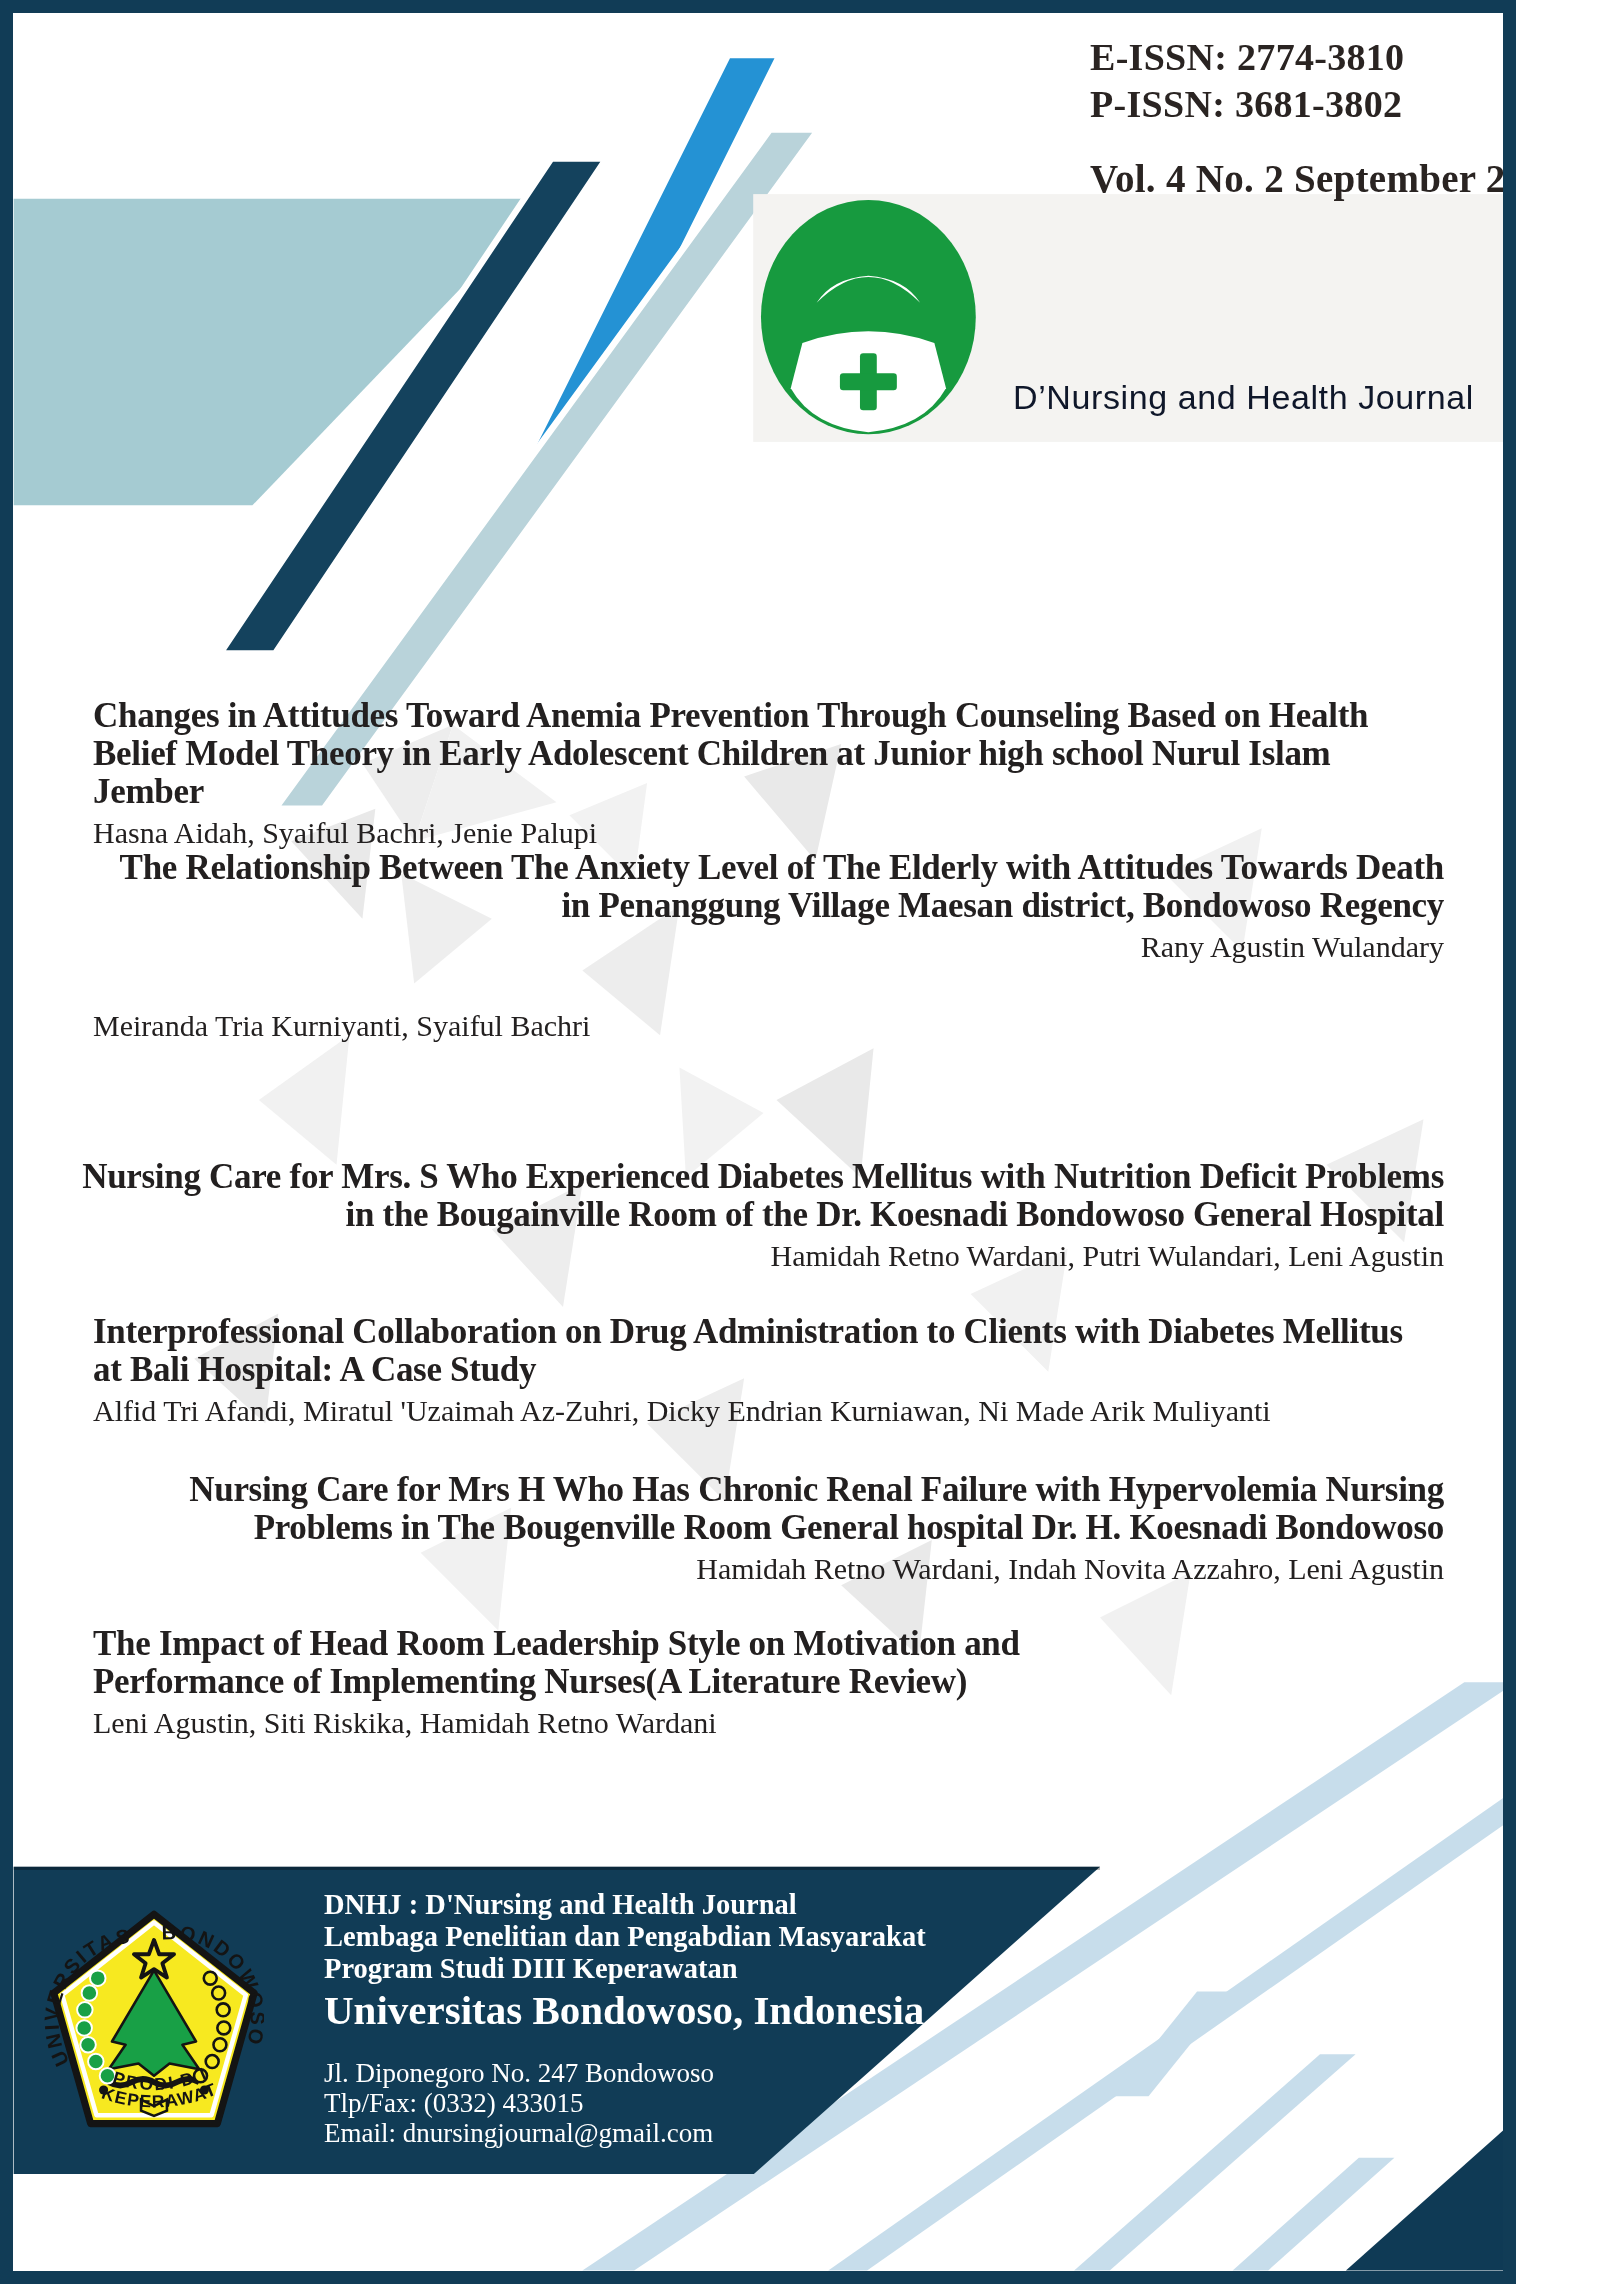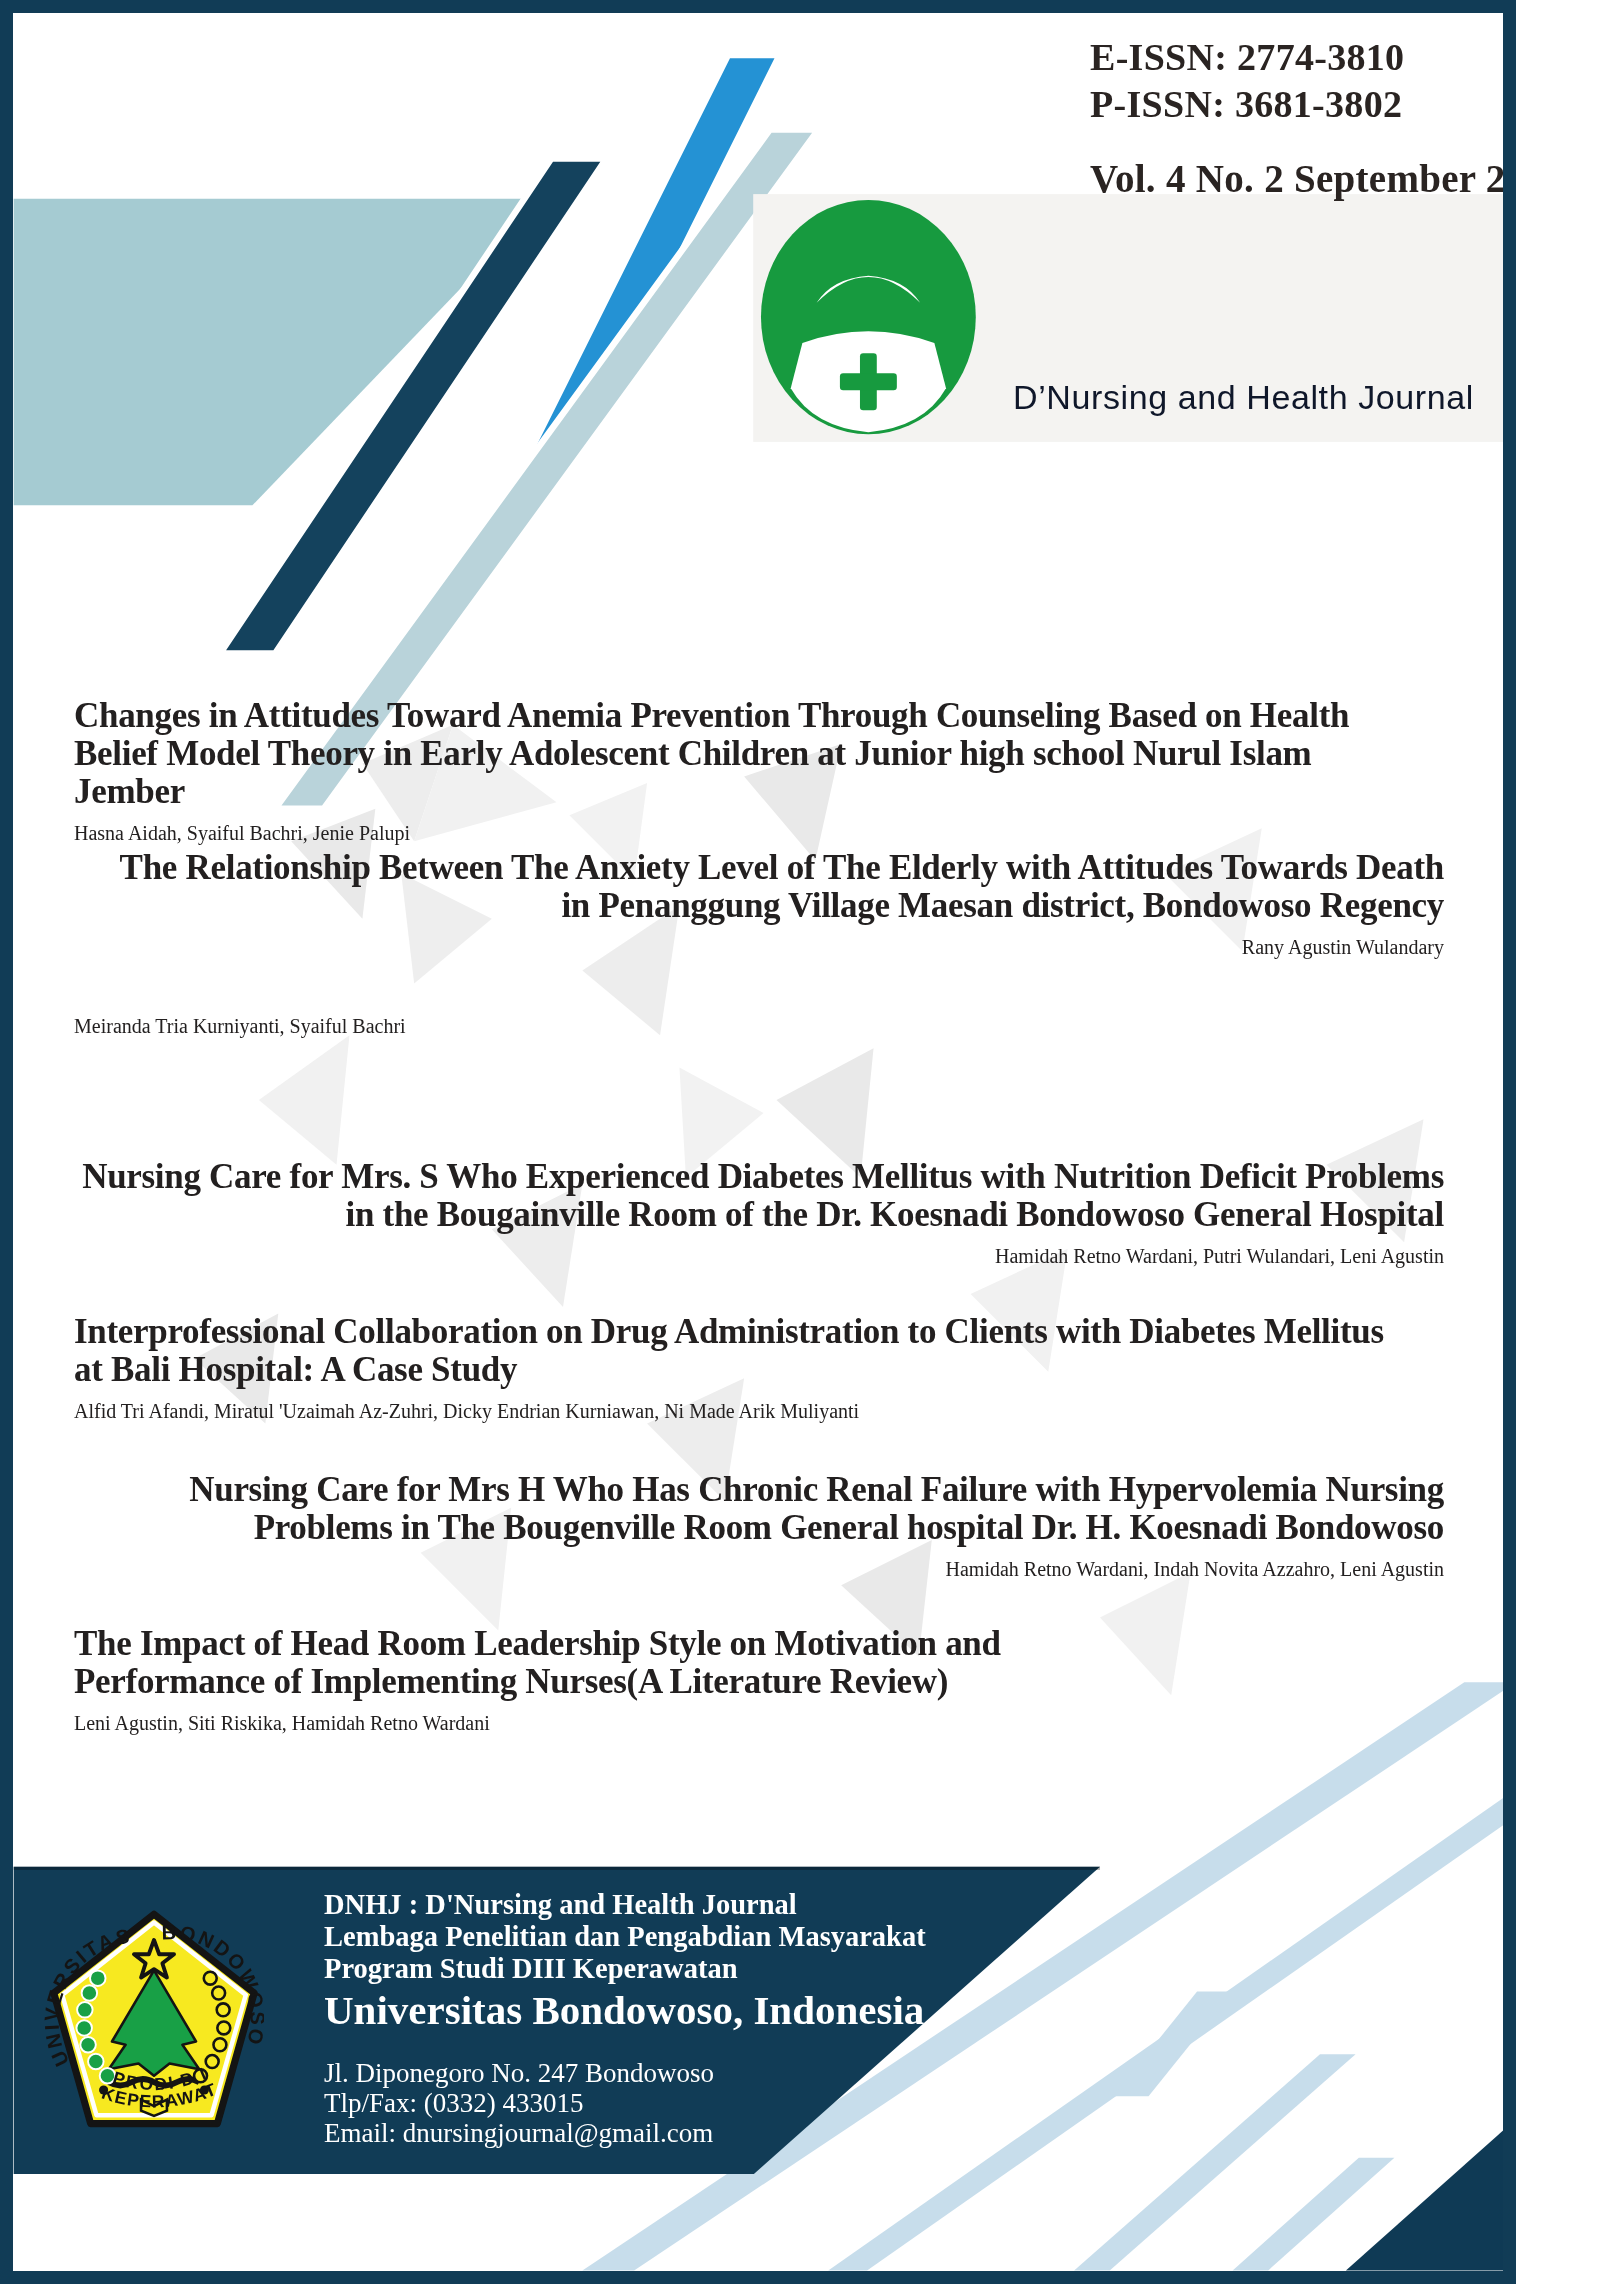--- a/index.html
+++ b/index.html
@@ -23,25 +23,25 @@
   .logo-acronym{
     position:absolute;left:995px;top:170px;z-index:6;
     font-size:214px;line-height:214px;color:#1a9c3e;letter-spacing:0.6px;white-space:nowrap;
   }
   .logo-tagline{
     position:absolute;left:1013px;top:378px;z-index:6;
     font-family:"Liberation Sans", sans-serif;font-size:34px;color:#0f172a;
     letter-spacing:0.6px;white-space:nowrap;
   }
   
-  .article{position:absolute;z-index:6;color:#232020;}
+  .article{position:absolute;z-index:6;color:#232020;margin-left:19px;}
   .article.left{left:74px;width:1346px;text-align:left;}
   .article.right{right:72px;width:1398px;text-align:right;}
   .a-title{font-weight:bold;font-size:35px;line-height:38px;letter-spacing:-0.3px;}
-  .a-authors{font-size:20px;line-height:34px;margin-top:5.2px;}
+  .a-authors{font-size:30px;line-height:34px;margin-top:5.2px;}
   
   .footer-text{position:absolute;left:324px;top:1889px;width:751px;z-index:6;color:#ffffff;}
   .f-line{font-weight:bold;font-size:28.5px;line-height:32px;white-space:nowrap;}
   .f-univ{font-weight:bold;font-size:41px;line-height:44px;margin-top:2.6px;white-space:nowrap;}
   .f-addr{margin-top:26px;}
   .f-small{font-size:27px;line-height:30px;white-space:nowrap;}
   .crest{position:absolute;left:44px;top:1909px;z-index:6;}
 </style>
 </head>
 <body>

